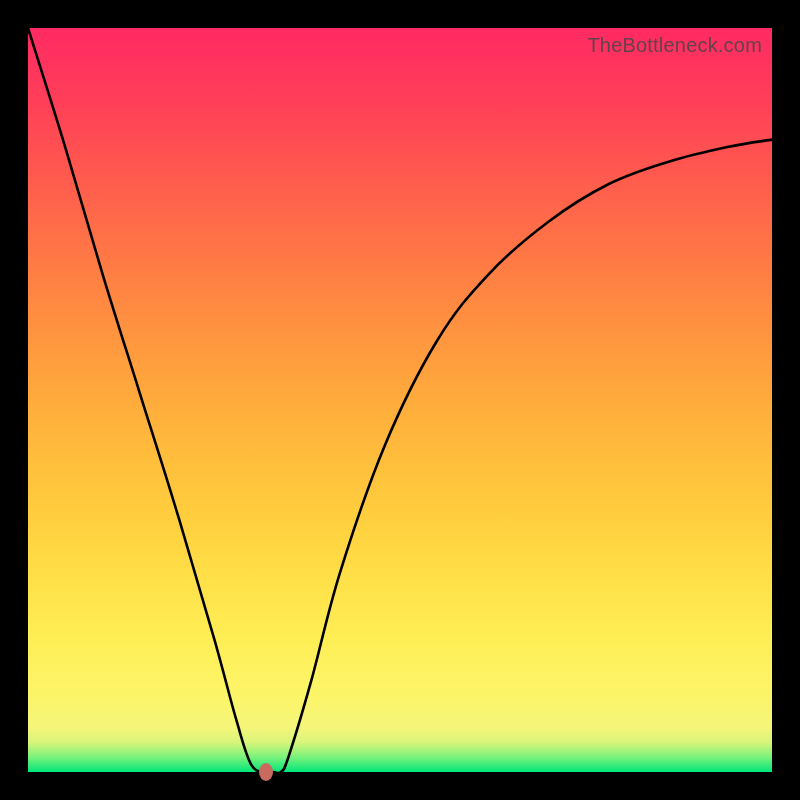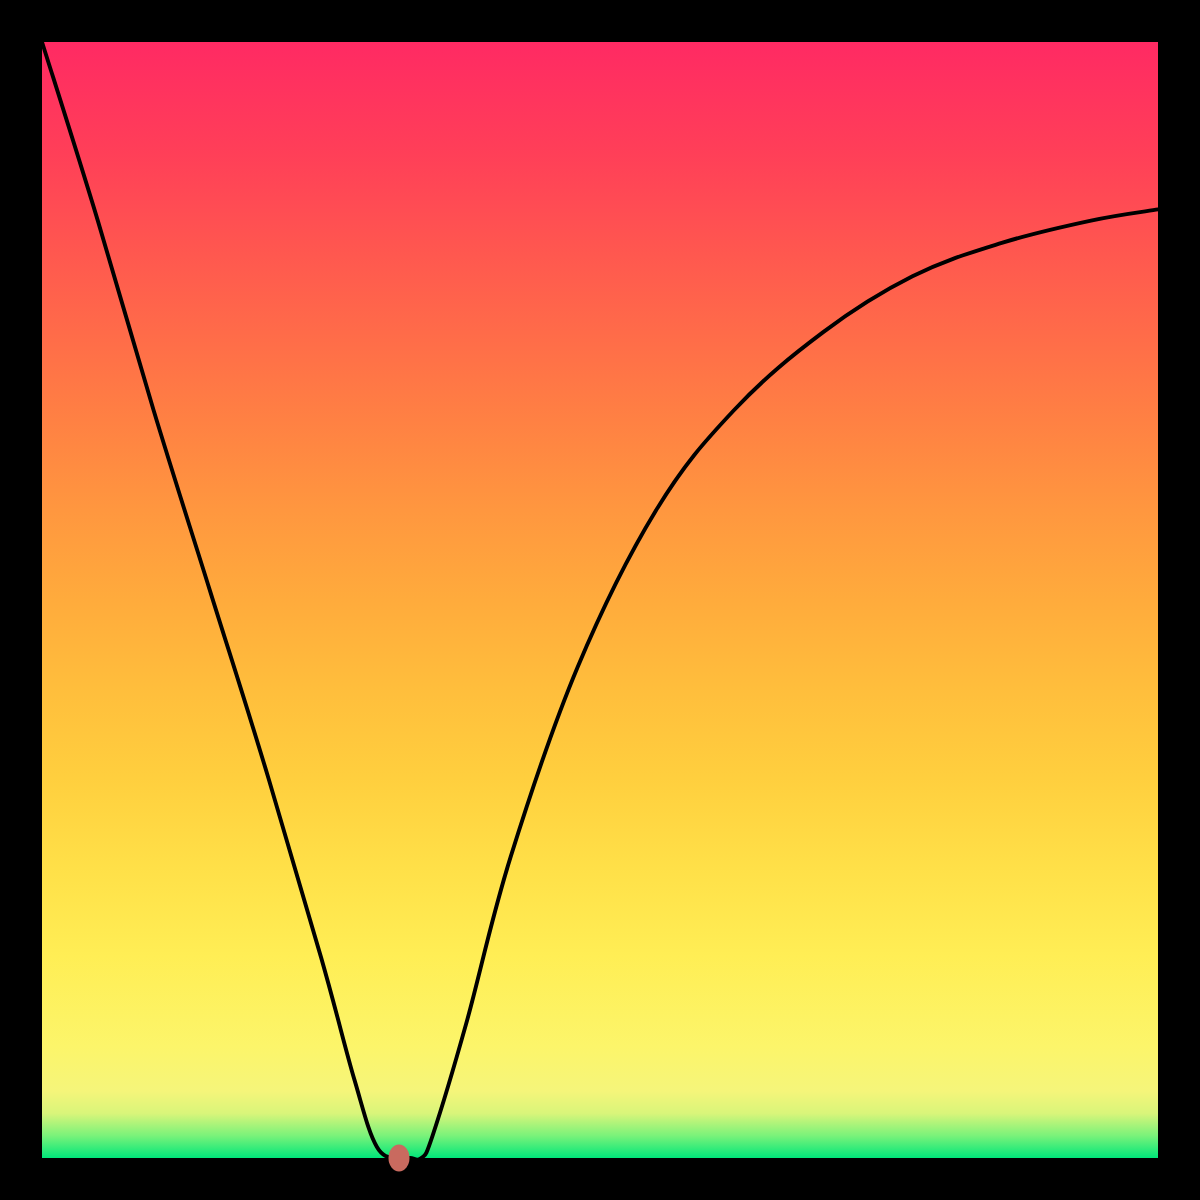--- a/index.html
+++ b/index.html
@@ -58,17 +58,18 @@
     height: 18px;
     border-radius: 50%;
     background: #c96a5f;
     transform: translate(-50%, -50%);
   }
 </style>
 </head>
 <body>
 
 <div class="chart-area">
+  <div class="watermark">TheBottleneck.com</div>
   <svg class="curve" viewBox="0 0 744 744" preserveAspectRatio="none">
     <path id="curve-path" fill="none" stroke="#000" stroke-width="2.6" stroke-linejoin="round" stroke-linecap="round" d="M 0 0 C 6.696000000000001 21.427200000000013, 23.808 74.84640000000007, 37.2 119.04000000000008 C 50.592000000000006 163.23360000000008, 61.00800000000001 201.3264, 74.4 245.51999999999998 C 87.792 289.7136, 98.208 321.7056, 111.6 364.56 C 124.99199999999999 407.4144, 135.40800000000002 439.4064, 148.8 483.6 C 162.192 527.7936, 175.2864 572.5824, 186 610.08 C 196.7136 647.5776000000001, 201.62400000000002 669.1536, 208.32000000000002 691.92 C 215.01600000000002 714.6863999999999, 217.8432 727.1855999999999, 223.2 736.56 C 228.55679999999998 745.9344, 234.0624 742.6608, 238.08 744 C 242.09760000000003 745.3392, 242.8416 744, 245.52 744 C 248.19840000000002 744, 250.28160000000003 746.6784, 252.96 744 C 255.6384 741.3216, 255.04319999999998 745.1904, 260.4 729.12 C 265.7568 713.0496, 273.34560000000005 688.2, 282.72 654.72 C 292.0944 621.24, 299.08799999999997 585.9744000000001, 312.47999999999996 543.12 C 325.87199999999996 500.2656, 339.7104 458.1552, 357.12 416.64 C 374.5296 375.1248, 390.45120000000003 343.2816, 409.20000000000005 312.48 C 427.94880000000006 281.6784, 441.192 266.94719999999995, 461.28 245.51999999999998 C 481.36799999999994 224.09279999999998, 499.3727999999999 209.51040000000006, 520.8 193.44000000000005 C 542.2271999999999 177.36960000000005, 558.8928000000001 166.9536, 580.32 156.24 C 601.7472 145.52640000000002, 618.4128000000001 140.61600000000007, 639.84 133.92000000000007 C 661.2672 127.22400000000009, 680.6112 123.0576000000001, 699.36 119.04000000000008 C 718.1088 115.02240000000006, 735.9648 112.93920000000003, 744 111.60000000000002"></path>
   </svg>
   <div class="marker" id="marker-dot" style="left: 238.08px; top: 744px; background: rgb(201, 106, 95);"></div>
 </div>
 
 </body></html>

